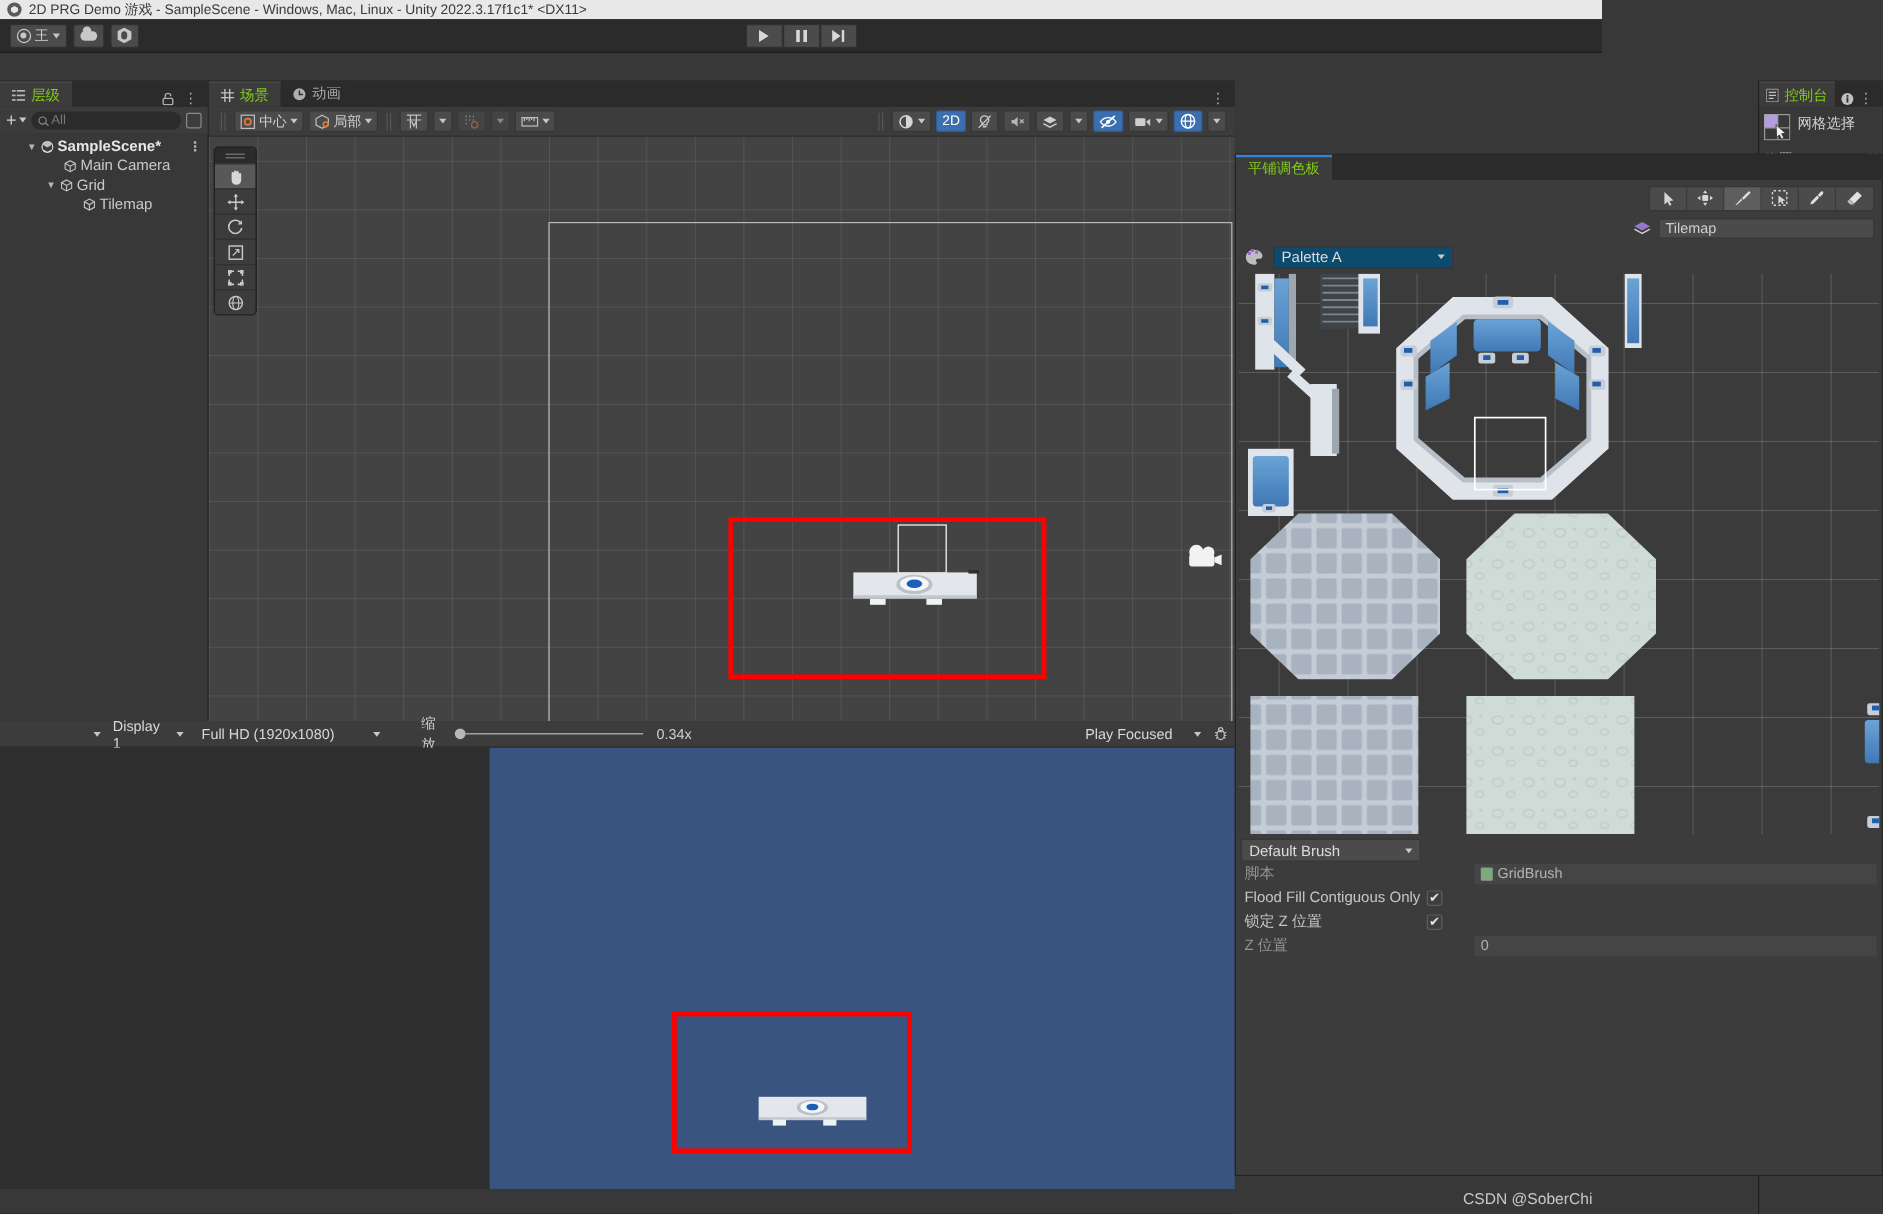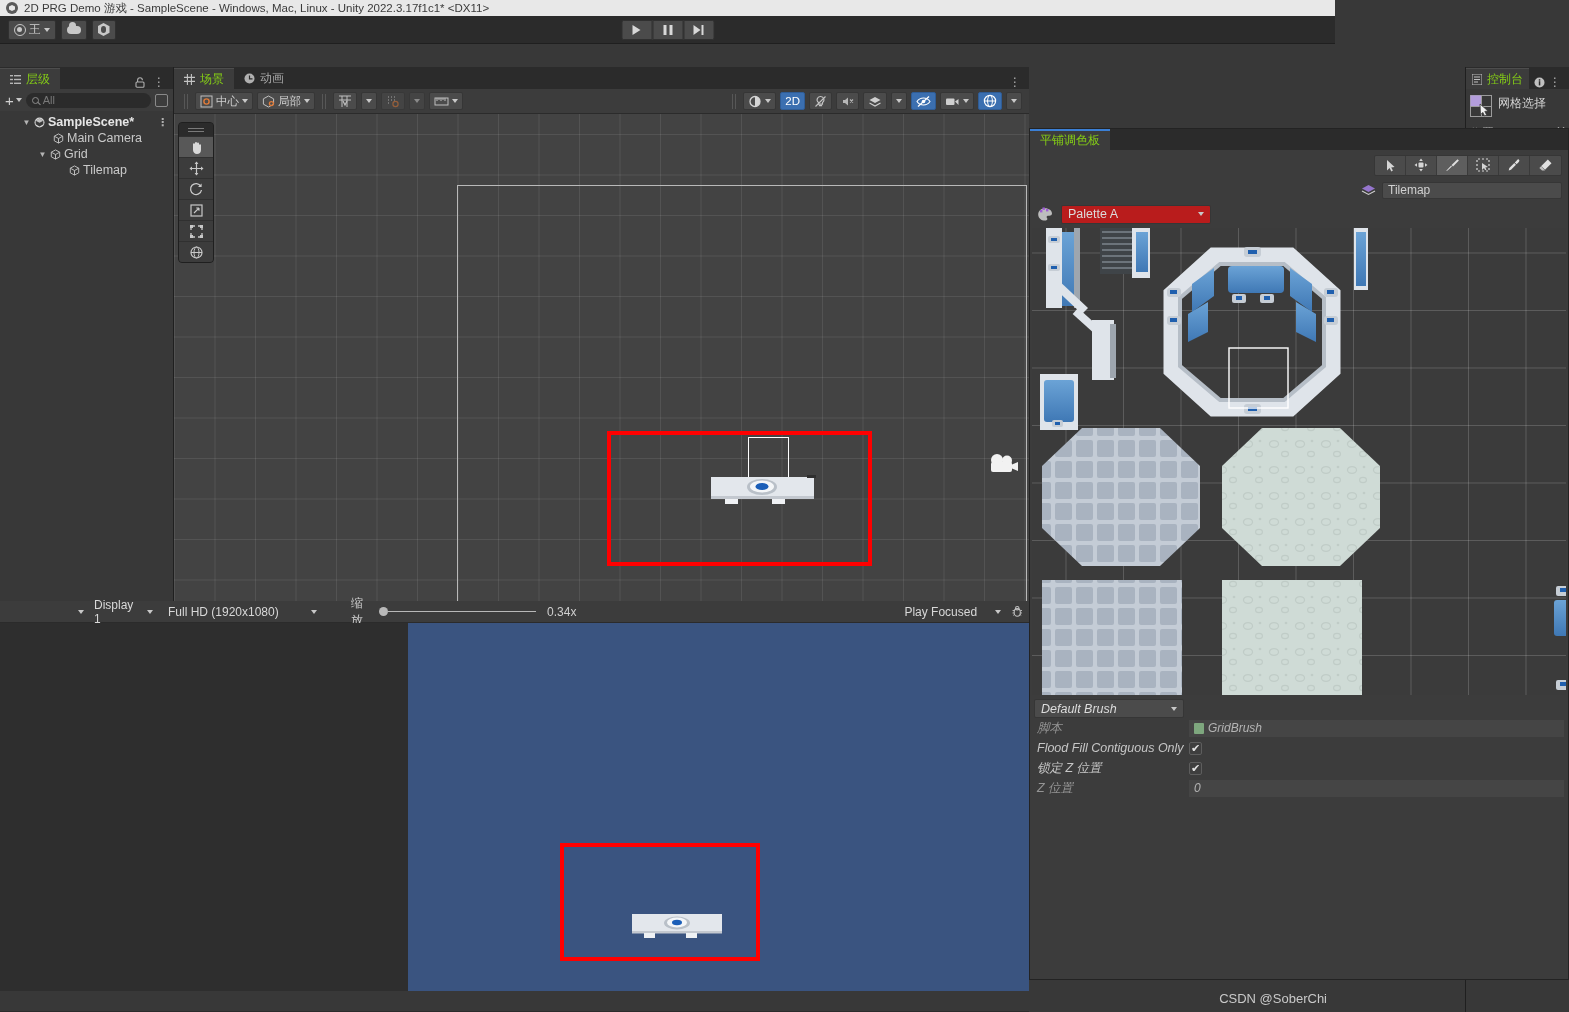--- a/index.html
+++ b/index.html
@@ -143,40 +143,40 @@
   .pt { width:31px; height:19px; display:flex; align-items:center; justify-content:center;
     border-right:1px solid #3a3a3a; }
   .pt:last-child{border-right:none;}
   .pt.on { background:#5e5e5e; }
   .tmrow { height:20px; display:flex; align-items:center; gap:6px; padding:0 6px;
     justify-content:flex-end; }
   .tmfield { width:180px; height:17px; background:#4b4b4b; border:1px solid #363636;
     border-radius:2px; display:flex; align-items:center; padding:0 5px; color:#d0d0d0;
     font-size:12px; }
   .palrow { height:28px; display:flex; align-items:center; gap:7px; padding:0 7px; }
-  .paldd { width:150px; height:19px; background:#b91c1c; border:1px solid #363636;
+  .paldd { width:150px; height:19px; background:#0c4a6e; border:1px solid #363636;
     border-radius:2px; display:flex; align-items:center; padding:0 6px; color:#dcdcdc;
     font-size:12.5px; }
   .paldd .caret{margin-left:auto;}
   .palcanvas { position:relative; margin:0 2px; height:467px; background:#3b3b3b;
     overflow:hidden; }
   .pgrid { position:absolute; inset:0;
     background-image:linear-gradient(to right,rgba(255,255,255,.17) 1px,transparent 1px),
                      linear-gradient(to bottom,rgba(255,255,255,.17) 1px,transparent 1px);
     background-size:57.5px 57.5px; background-position:-24px -33px; }
-  .brushsec { padding:4px 4px 0 4px;font-style:italic; }
+  .brushsec { padding:4px 4px 0 4px; }
   .bsdd { width:150px; height:19px; background:#4b4b4b; border:1px solid #363636;
     border-radius:2px; display:flex; align-items:center; padding:0 6px; color:#dcdcdc;
     font-size:12.5px; }
   .brow { height:20px; display:flex; align-items:center; font-size:12.5px; }
   .blabel { width:155px; color:#c6c6c6; padding-left:3px; }
   .blabel.dim { color:#949494; }
   .bvalue { flex:1; display:flex; align-items:center; }
   .bfield { flex:1; height:17px; background:#454545; display:flex; align-items:center;
-    gap:4px; padding:0 5px; color:#b4b4b4; font-size:12px; }
+    gap:4px; padding:0 5px; color:#b4b4b4; font-size:12px;margin-left:40px; }
   .chk { width:13px;height:13px;background:#3e3e3e;border:1px solid #5d5d5d;border-radius:2px;
     display:flex;align-items:center;justify-content:center;color:#e2e2e2;font-size:11px; }
   .scriptico{width:10px;height:11px;background:#7ea77e;border-radius:1px;flex:none;}
 
   .watermark { position:absolute; right:8px; bottom:6px; color:#c9c9c9; font-size:13px; }
   .statusbar { position:absolute; left:0; bottom:0; width:1029px; height:1px; background:#2b2b2b;}
 </style>
 </head>
 <body>
 

